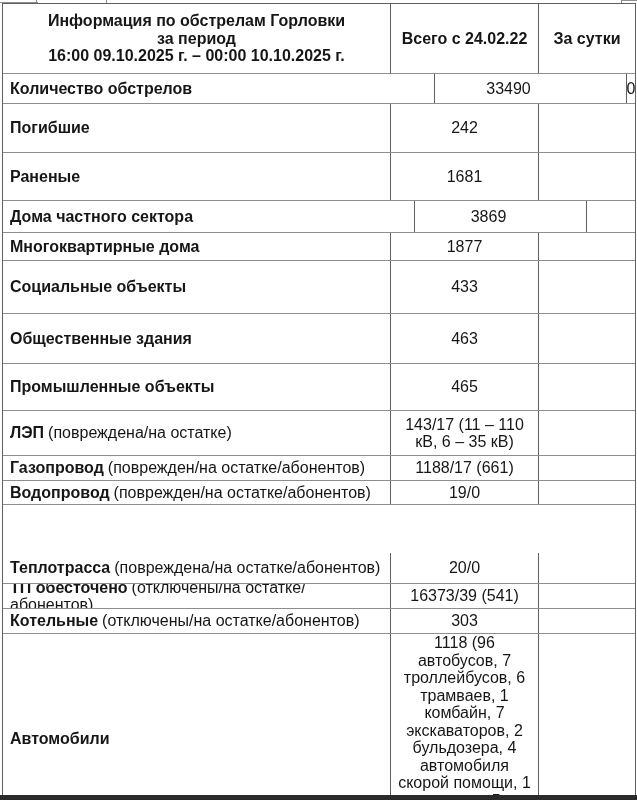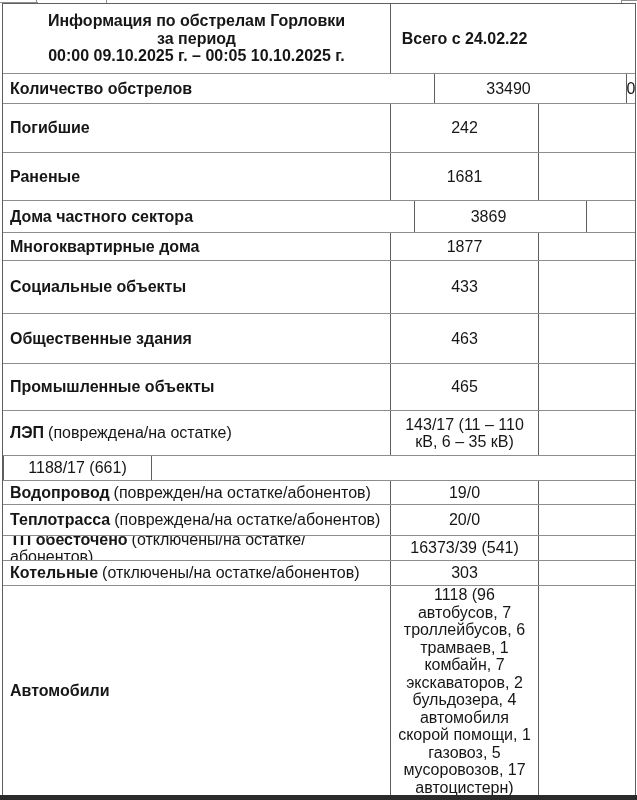--- a/index.html
+++ b/index.html
@@ -37,22 +37,23 @@
 <div class="artifact" style="left:0;top:2px;width:38px;height:1px"></div>
 <div class="artifact" style="left:36px;top:0;width:1px;height:3px"></div>
 <div class="artifact" style="left:106px;top:0;width:1px;height:6px"></div>
 <div class="artifact" style="left:621px;top:0;width:16px;height:1px"></div>
 <div class="artifact" style="left:621px;top:0;width:1px;height:4px"></div>
 
 <div class="tbl">
   <div class="row header-row">
     <div class="cell c-label">Информация по обстрелам Горловки
 за период
-00:00 09.10.2025 г. – 00:05 10.10.2025 г.</div>
+16:00 09.10.2025 г. – 00:00 10.10.2025 г.</div>
     <div class="cell c-total">Всего с 24.02.22</div>
+    <div class="cell c-daily">За сутки</div>
   </div>
 
   <div id="rows">
     <div class="row" style="height: 30px; gap: 44px;">
       <div class="cell c-label">
         <div class="labwrap">
           <span class="lbl">Количество обстрелов</span><span class="note"></span>
         </div>
       </div>
       <div class="cell c-total">33490</div>
@@ -134,35 +135,40 @@
         <div class="labwrap">
           <span class="lbl">ЛЭП</span><span class="note">(повреждена/на остатке)</span>
         </div>
       </div>
       <div class="cell c-total">143/17 (11 – 110
 кВ, 6 – 35 кВ)</div>
       <div class="cell c-daily"></div>
     </div>
 
     <div class="row" style="height: 25px;">
+      <div class="cell c-label">
+        <div class="labwrap">
+          <span class="lbl">Газопровод</span><span class="note">(поврежден/на остатке/абонентов)</span>
+        </div>
+      </div>
       <div class="cell c-total">1188/17 (661)</div>
       <div class="cell c-daily"></div>
     </div>
 
     <div class="row" style="height: 24px;">
       <div class="cell c-label">
         <div class="labwrap">
           <span class="lbl">Водопровод</span><span class="note">(поврежден/на остатке/абонентов)</span>
         </div>
       </div>
       <div class="cell c-total">19/0</div>
       <div class="cell c-daily"></div>
     </div>
 
-    <div class="row" style="height: 31px;">
+    <div class="row" style="height: 31px; margin-top: 48px;">
       <div class="cell c-label">
         <div class="labwrap">
           <span class="lbl">Теплотрасса</span><span class="note">(повреждена/на остатке/абонентов)</span>
         </div>
       </div>
       <div class="cell c-total">20/0</div>
       <div class="cell c-daily"></div>
     </div>
 
     <div class="row" style="height: 25px;">

